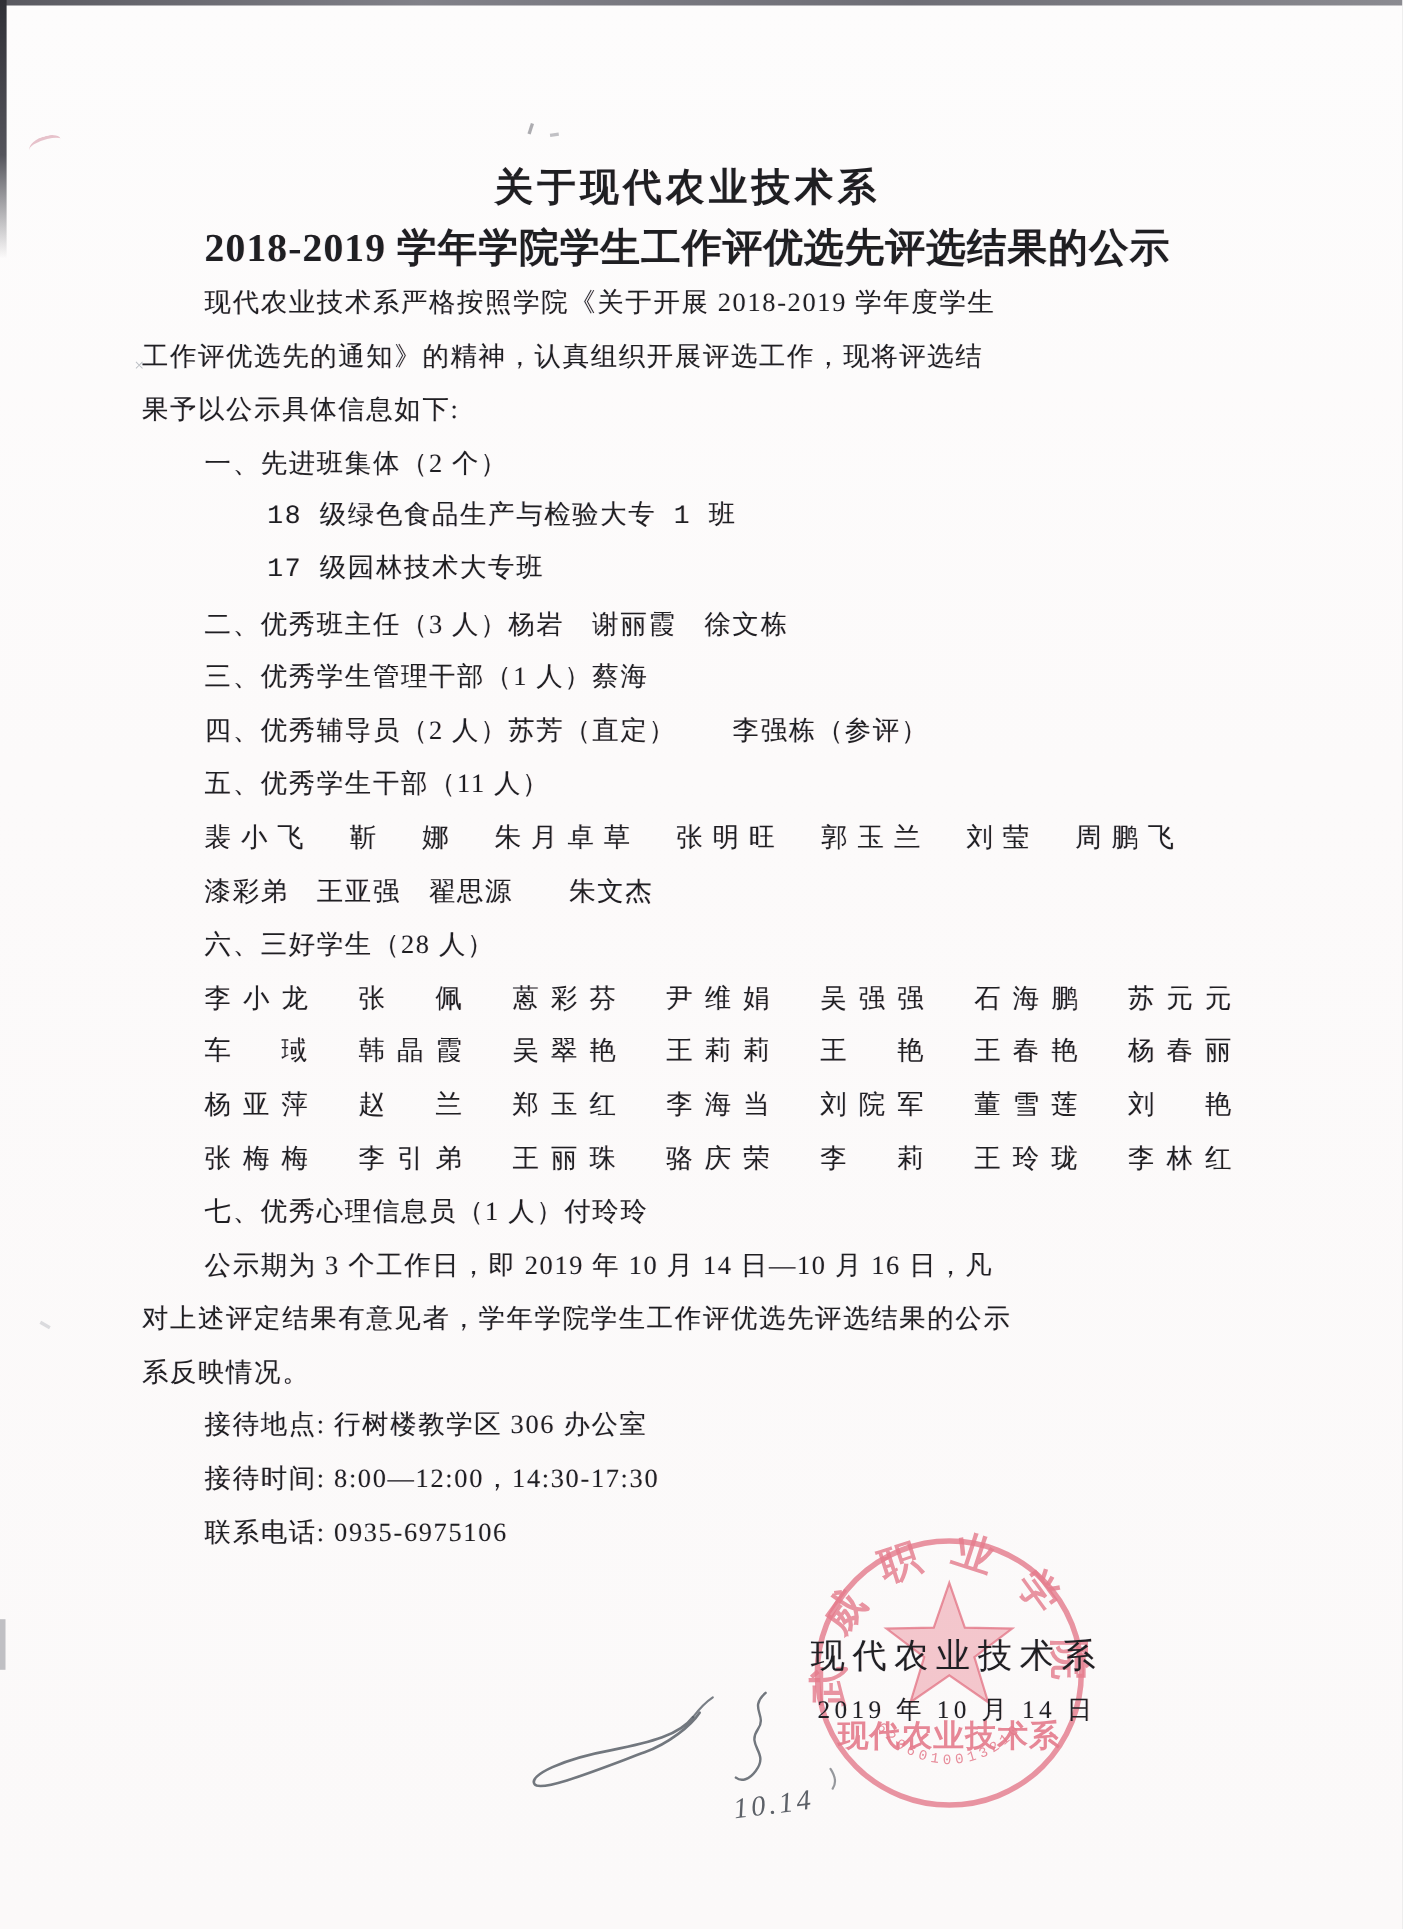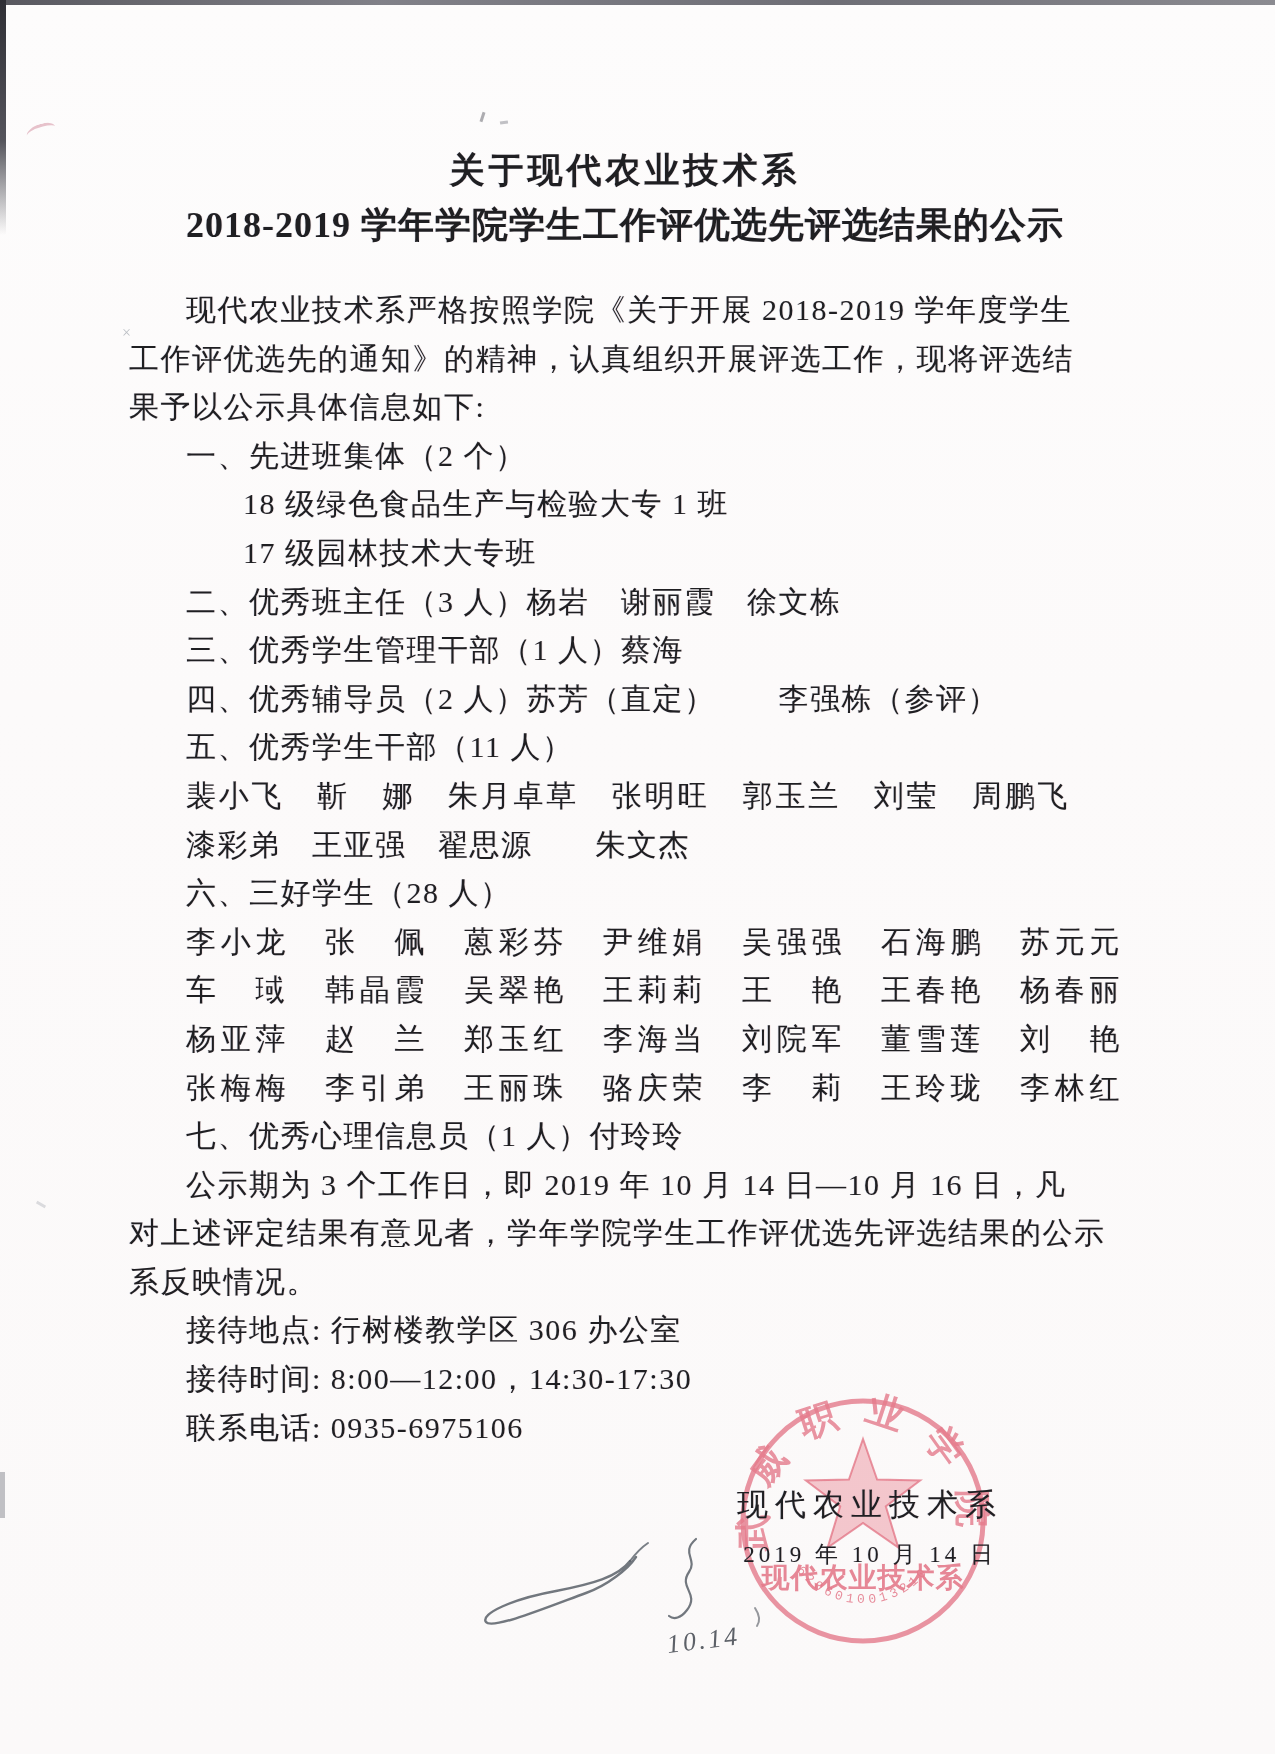--- a/index.html
+++ b/index.html
@@ -12,26 +12,26 @@
     font-family:"Liberation Serif","DejaVu Serif",serif;
     color:#1f1f22;
   }
   
   .page .txt, .content div{
     text-shadow:0.7px 0 0 rgba(190,70,70,.12), -0.7px 0 0 rgba(60,110,190,.12);
   }
   .content{position:absolute;left:129px;top:150px;width:992px;}
   .t1{font-size:35px;line-height:42px;font-weight:700;text-align:center;letter-spacing:4px;}
   .t2{font-size:36px;line-height:42px;font-weight:700;text-align:center;letter-spacing:1px;margin-top:12px;}
-  .body{margin-top:40px;font-size:30px;letter-spacing:1.5px;}
+  .body{margin-top:6px;font-size:24px;letter-spacing:1.5px;}
   .body > div{line-height:48.6px;white-space:nowrap;}
   .p  {padding-left:0;}
   .pi {padding-left:57px;}
   .item{padding-left:57px;}
-  .sub{padding-left:114px;}
+  .sub{padding-left:114px;font-family:Liberation Mono, monospace;}
   .nj {padding-left:57px;text-align:justify;text-align-last:justify;white-space:normal;}
   .n5a{padding-left:57px;padding-right:52px;text-align:justify;text-align-last:justify;white-space:normal;}
   .nleft{padding-left:57px;}
   .sig{position:absolute;left:610px;top:1480px;width:520px;text-align:center;}
   .sig-org{font-size:31px;line-height:50px;letter-spacing:7px;}
   .sig-date{font-size:23px;line-height:50px;letter-spacing:4px;}
   .seal{position:absolute;left:732px;top:1390px;width:262px;height:262px;opacity:.85;}
   .hand{position:absolute;left:458px;top:1533px;width:330px;height:135px;}
   
   .edge-top{position:absolute;left:0;top:0;width:1275px;height:5px;

